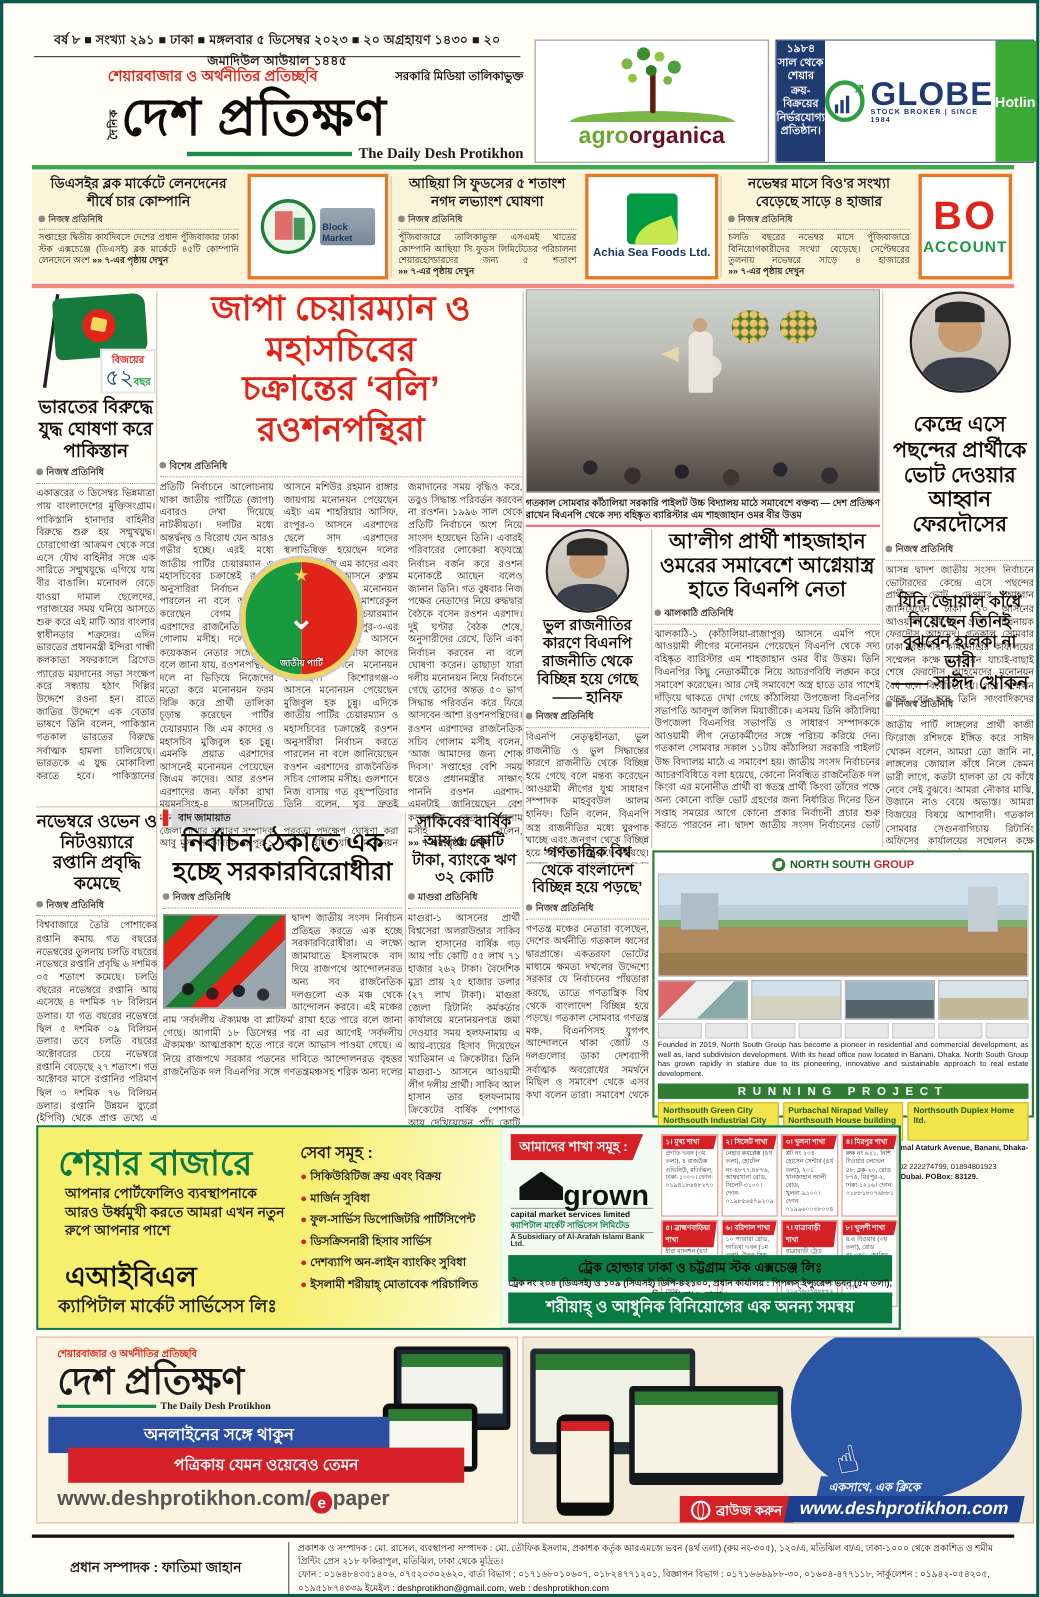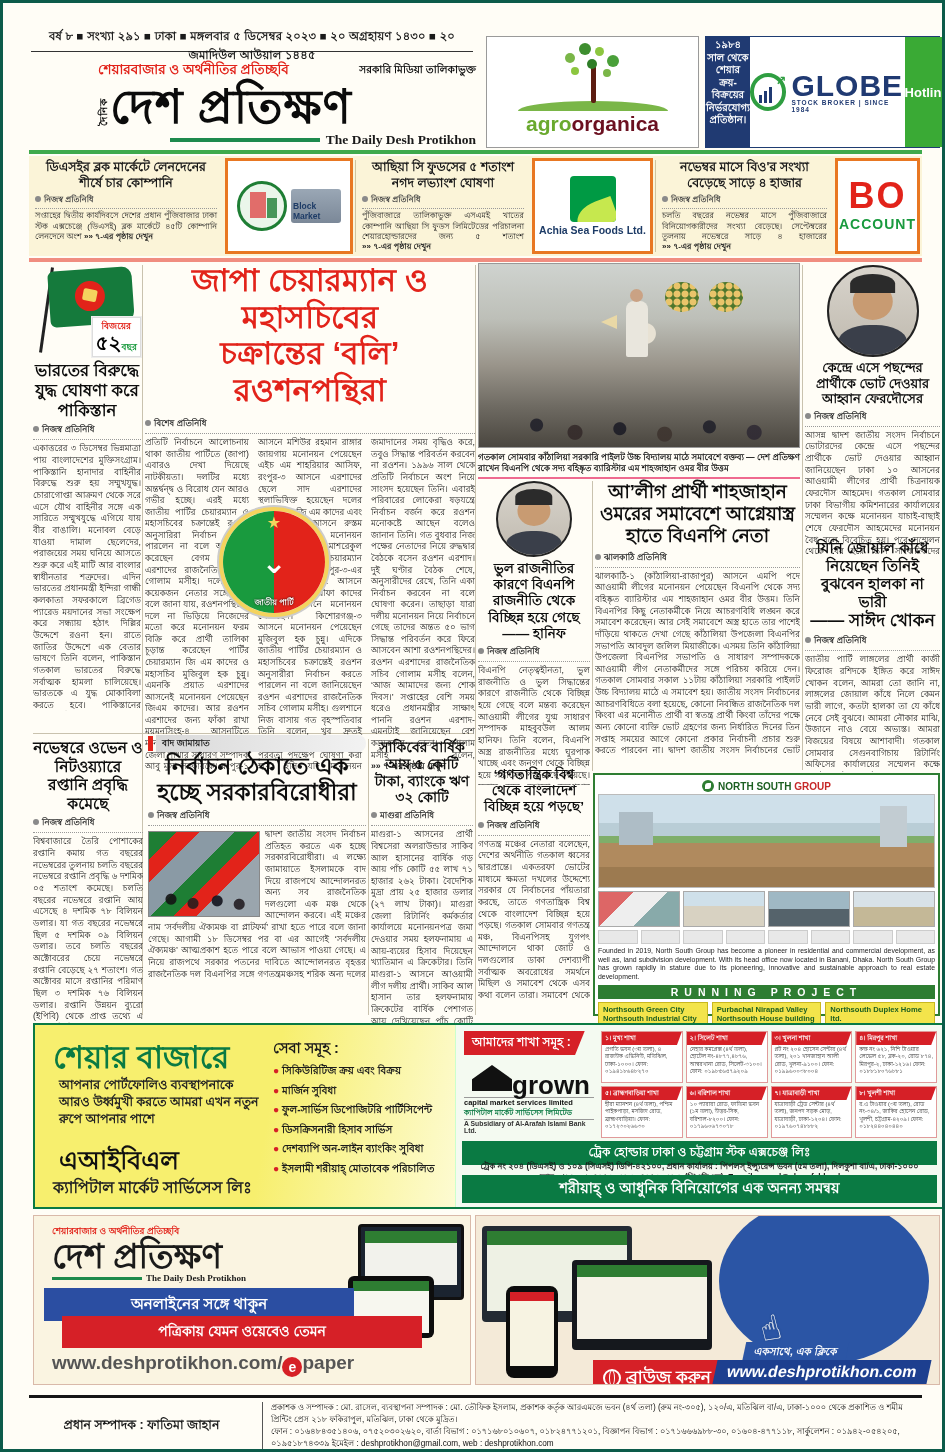--- a/index.html
+++ b/index.html
@@ -77,21 +77,21 @@
 
   
   #flag-col{left:30px;top:262px;width:108px;}
   .flagwrap{position:relative;height:92px;}
   .flagpole{position:absolute;left:12px;top:2px;width:3px;height:86px;background:#222;transform:rotate(8deg);}
   .flag{position:absolute;left:16px;top:4px;width:84px;height:56px;background:#157a3c;border-radius:6px 10px 12px 6px;transform:rotate(-4deg);}
   .flag:before{content:"";position:absolute;left:26px;top:12px;width:30px;height:30px;border-radius:50%;background:#e2231a;}
   .flag:after{content:"";position:absolute;left:34px;top:20px;width:14px;height:12px;background:#f4d35e;border-radius:2px;transform:rotate(15deg);}
   .vbadge{position:absolute;right:0;bottom:0;background:#fff;border:1px solid #ddd;padding:1px 3px;text-align:center;box-shadow:0 0 0 1px #eee;}
   .vb-w{color:#e2231a;font-weight:bold;font-size:9px;display:block;}
-  .vb-n{color:#000000;font-weight:700;font-size:20px;line-height:.9;}
+  .vb-n{color:#0c4a6e;font-weight:400;font-size:20px;line-height:.9;}
   .vb-y{color:#199a3e;font-weight:bold;font-size:9px;}
   #flag-col .h-black{font-size:16.5px;margin-top:4px;}
   #flag-col .body{height:268px;margin-top:2px;}
 
   
   #lead-art{left:142px;top:260px;width:330px;}
   .lead-h{color:#e2231a;font-weight:900;font-size:31px;line-height:1.18;text-align:center;letter-spacing:.2px;}
   #lead-art .byline{margin-top:8px;}
   .lead-body{column-count:3;column-gap:9px;height:352px;font-size:8.7px;line-height:1.33;text-align:justify;overflow:hidden;}
   #jatiya-logo{position:absolute;left:74px;top:244px;width:102px;height:102px;background:#fff;border-radius:50%;
@@ -124,21 +124,21 @@
   #photo-caption .credit{float:right;font-weight:bold;}
 
   
   #ferdous-col{left:802px;top:262px;width:135px;}
   .portrait{border-radius:50%;border:2px solid #222;margin:0 auto;position:relative;overflow:hidden;
             background:linear-gradient(180deg,#d8d4cc 0%,#bfb9ae 100%);}
   .portrait:before{content:"";position:absolute;left:50%;top:18%;transform:translateX(-50%);width:46%;height:42%;border-radius:50%;background:#c89b72;}
   .portrait:after{content:"";position:absolute;left:50%;top:8%;transform:translateX(-50%);width:52%;height:22%;border-radius:50% 50% 0 0;background:#2b2b2b;}
   .portrait .sh{position:absolute;left:50%;bottom:-6%;transform:translateX(-50%);width:78%;height:40%;border-radius:45% 45% 0 0;background:#3a3f4a;}
   #ferdous-col .portrait{width:88px;height:88px;}
-  #ferdous-col .h-black{font-size:13px;margin-top:3px;}
+  #ferdous-col .h-black{font-size:19px;margin-top:19px;}
   #ferdous-col .body{height:128px;}
   #jowal{left:802px;top:536px;width:135px;}
   #jowal .h-black{font-size:15px;}
   #jowal .speaker{font-size:17px;}
   #jowal .body{height:118px;}
 
   
   #hanif{left:475px;top:478px;width:112px;}
   #hanif .portrait{width:72px;height:72px;}
   #hanif .h-black{font-size:13.5px;margin-top:4px;}
@@ -193,21 +193,21 @@
   .ns-logos{display:flex;gap:3px;margin-top:3px;}
   .ns-logos i{flex:1;height:12px;background:#e8e8e8;border:1px solid #ccc;display:block;}
   .ns-body{font-size:6.9px;line-height:1.25;text-align:justify;margin-top:3px;color:#222;}
   .ns-runbar{background:#2e7d32;color:#fff;font-weight:bold;font-size:10.5px;letter-spacing:6px;text-align:center;margin-top:3px;padding:1px 0;}
   .ns-projects{display:flex;gap:4px;margin-top:3px;}
   .ns-proj{flex:1;background:#f3e44b;border:1px solid #c9b820;font-size:7.6px;font-weight:bold;color:#1b5e20;padding:2px 4px;line-height:1.3;}
   .ns-office{font-size:6.8px;text-align:center;line-height:1.3;margin-top:3px;}
   .ns-office b{font-weight:bold;}
 
   
-  #aibl-ad{left:30px;top:1020px;width:912px;height:186px;border:2px solid #0a7a43;display:flex;background:#f4faf1;}
+  #aibl-ad{left:30px;top:1020px;width:786px;height:186px;border:2px solid #0a7a43;display:flex;background:#f4faf1;}
   .aibl-left{width:420px;background:linear-gradient(100deg,#f7ef6e 0 55%,#fdfbd2 100%);position:relative;border-right:1px solid #cfc;}
   .al-h{position:absolute;left:18px;top:8px;font-size:31px;font-weight:900;color:#0a7a43;}
   .al-sub{position:absolute;left:24px;top:52px;width:200px;font-size:12.5px;font-weight:bold;line-height:1.35;color:#222;}
   .al-brand{position:absolute;left:24px;top:116px;font-size:25px;font-weight:900;color:#111;}
   .al-brandsub{position:absolute;left:18px;top:150px;font-size:16px;font-weight:bold;color:#222;}
   .al-servh{position:absolute;left:238px;top:12px;font-size:14.5px;font-weight:bold;}
   .al-list{position:absolute;left:238px;top:36px;font-size:10.3px;font-weight:bold;line-height:1.9;list-style:none;margin:0;padding:0;}
   .al-list li:before{content:"● ";color:#d62027;}
   .aibl-right{flex:1;position:relative;}
   .ar-ribbon{position:absolute;left:8px;top:6px;background:#d62027;color:#fff;font-size:12px;font-weight:bold;
@@ -215,21 +215,21 @@
   .ar-logo{position:absolute;left:8px;top:40px;width:130px;text-align:left;}
   .ar-house{width:40px;height:26px;margin:0 0 1px 8px;background:#111;clip-path:polygon(50% 0,100% 55%,100% 100%,0 100%,0 55%);position:relative;display:inline-block;}
   .ar-aibl{font-size:26px;font-weight:900;color:#111;display:inline-block;vertical-align:bottom;line-height:.8;}
   .ar-l1{font-size:7.5px;font-weight:bold;color:#111;border-top:1px solid #999;margin-top:1px;}
   .ar-l2{font-size:7.5px;font-weight:bold;color:#0a7a43;}
   .ar-l3{font-size:6.8px;font-weight:bold;color:#333;border-top:1px solid #999;}
   .branches{position:absolute;left:145px;top:6px;right:6px;display:grid;grid-template-columns:repeat(4,1fr);gap:3px;}
   .branch{border:1px solid #e09a9a;background:#fff;min-height:50px;}
   .br-name{background:#d62027;color:#fff;font-size:6.3px;font-weight:bold;padding:1px 3px;clip-path:polygon(0 0,100% 0,94% 100%,0 100%);}
   .br-det{font-size:5.6px;line-height:1.3;padding:1px 3px;color:#333;}
-  .ar-bar1{position:absolute;left:6px;right:6px;top:116px;background:#0a7a43;color:#ffffff;font-size:12px;font-weight:bold;text-align:center;padding:2px 0;}
+  .ar-bar1{position:absolute;left:6px;right:6px;top:116px;background:#0a7a43;color:#000000;font-size:12px;font-weight:bold;text-align:center;padding:2px 0;}
   .ar-addr{position:absolute;left:6px;right:6px;top:136px;font-size:8.2px;font-weight:bold;text-align:center;line-height:1.35;}
   .ar-bar2{position:absolute;left:6px;right:6px;bottom:4px;background:#0a7a43;color:#fff;font-size:14.5px;font-weight:bold;text-align:center;padding:2px 0;}
 
   
   #epaper{left:30px;top:1212px;width:438px;height:170px;border:1px solid #d9b9a9;background:#faf4e1;overflow:hidden;}
   .ep-mast{position:absolute;left:18px;top:8px;}
   .ep-tag{color:#e2231a;font-size:9px;font-weight:bold;}
   .ep-title{font-size:34px;font-weight:900;line-height:1;}
   .ep-subrow{display:flex;align-items:center;}
   .ep-line{height:3px;background:#1e8a4c;width:90px;margin-right:4px;}
@@ -244,21 +244,21 @@
   .ep-tab{position:absolute;right:30px;top:52px;width:86px;height:62px;background:#0d0d0d;border-radius:6px;}
   .ep-tab i{display:block;margin:5px;height:52px;background:linear-gradient(180deg,#2e7d32 0 20%,#f7f7ef 20%);}
 
   
   #webpromo{left:472px;top:1212px;width:465px;height:170px;border:1px solid #d9b9a9;background:#f4ead8;overflow:hidden;}
   .wp-circle{position:absolute;right:10px;top:-18px;width:210px;height:166px;border-radius:50%;background:#2b55a5;}
   .wp-ctext{position:absolute;right:28px;top:28px;width:170px;color:#fff;font-size:16.5px;font-weight:bold;text-align:center;line-height:1.35;}
   .wp-hand{position:absolute;right:158px;top:92px;color:#fff;font-size:34px;transform:rotate(-14deg);text-shadow:0 0 2px #1b3a6b;}
   .wp-strip{position:absolute;right:92px;top:126px;background:#2b55a5;color:#fff;font-size:10.5px;font-weight:bold;padding:2px 10px;transform:skewX(-12deg);}
   .wp-url{position:absolute;right:10px;top:144px;background:#1d3f8f;color:#fff;font-size:16px;font-weight:bold;padding:3px 12px;transform:skewX(-12deg);}
-  .wp-browse{position:absolute;right:218px;top:144px;background:#d62027;color:#fff;font-size:17px;font-weight:bold;padding:4px 10px;display:flex;align-items:center;gap:5px;}
+  .wp-browse{position:absolute;right:218px;top:144px;background:#d62027;color:#fff;font-size:12px;font-weight:bold;padding:4px 10px;display:flex;gap:5px;}
   .wp-globe{display:inline-block;width:14px;height:14px;border:2px solid #fff;border-radius:50%;position:relative;}
   .wp-globe:before{content:"";position:absolute;left:4px;top:-1px;width:4px;height:14px;border:1px solid #fff;border-radius:50%;}
   .wp-lap1{position:absolute;left:6px;top:10px;width:150px;height:96px;background:#232a33;border-radius:4px;}
   .wp-lap1 i{display:block;margin:5px;height:80px;background:linear-gradient(180deg,#2e7d32 0 18%,#eef1e4 18%);}
   .wp-lap2{position:absolute;left:96px;top:44px;width:140px;height:90px;background:#15181d;border-radius:4px;}
   .wp-lap2 i{display:block;margin:5px;height:74px;background:linear-gradient(180deg,#2e7d32 0 16%,#f5f2e6 16%);}
   .wp-phone{position:absolute;left:30px;top:70px;width:52px;height:92px;background:#0c0c0c;border-radius:8px;}
   .wp-phone i{display:block;margin:6px 4px;height:74px;background:linear-gradient(180deg,#d62027 0 12%,#f7f3e2 12%);}
 
   

